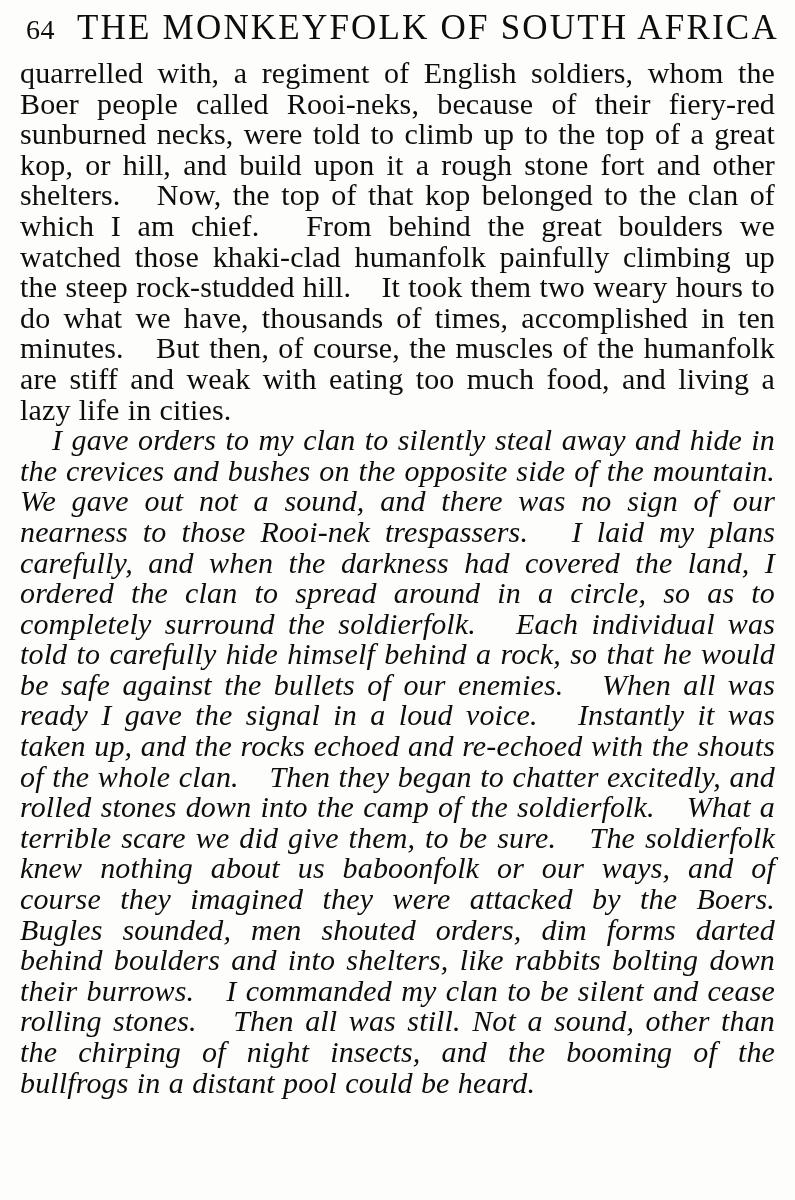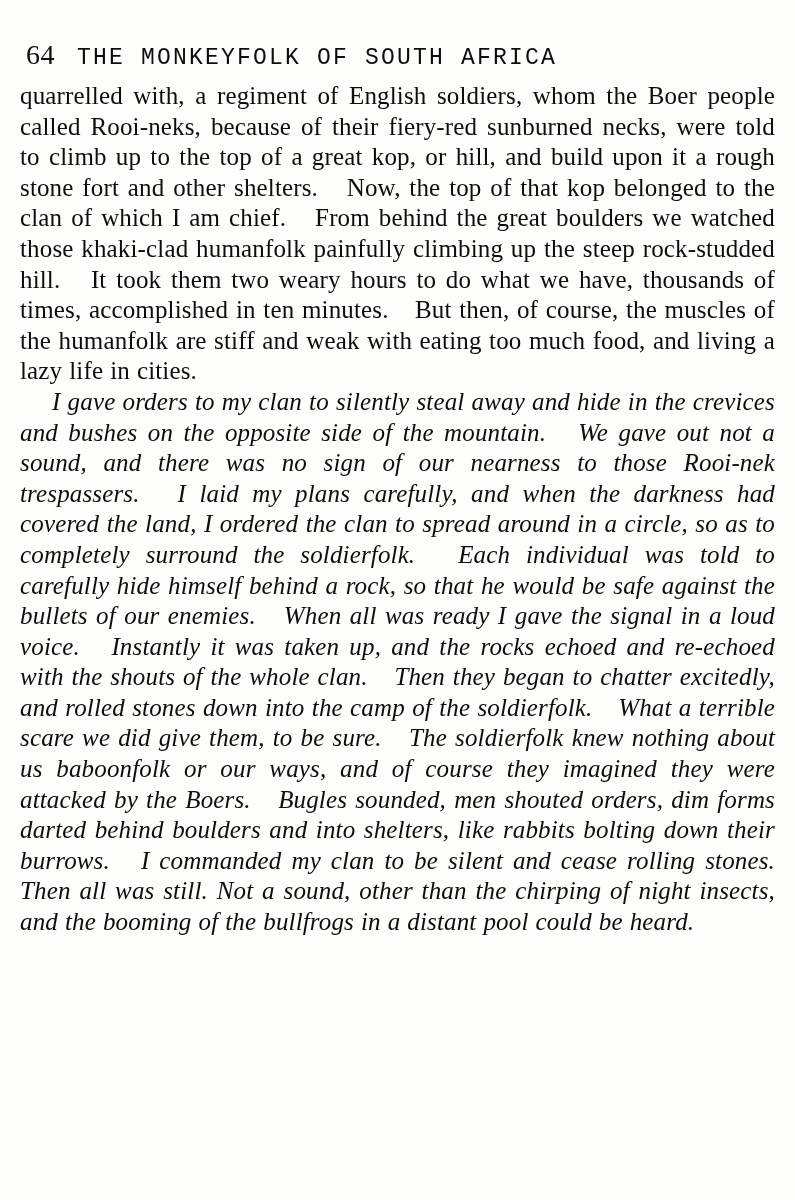--- a/index.html
+++ b/index.html
@@ -12,44 +12,44 @@
     height: 1200px;
     font-family: "Liberation Serif", serif;
     color: #0d0d0d;
     overflow: hidden;
   }
   .page {
     position: relative;
     width: 795px;
     height: 1200px;
     box-sizing: border-box;
-    padding: 39px 20px 0 20px;
+    padding: 8px 20px 0 20px;
     background: #fdfdfc;
   }
   .header {
     display: flex;
     align-items: baseline;
     justify-content: flex-start;
     margin: 0 0 10px 0;
     padding-left: 6px;
   }
   .folio {
     font-size: 28px;
     letter-spacing: 0.5px;
     margin-right: 22px;
     font-family: "Liberation Serif", serif;
   }
   .running-head {
-    font-size: 23px;
+    font-size: 35px;
     letter-spacing: 2.2px;
     white-space: nowrap;
-    font-family: Liberation Mono, monospace;
+    font-family: Liberation Serif, serif;
   }
   .body-text {
-    font-size: 25px;
+    font-size: 30px;
     line-height: 30.6px;
     text-align: justify;
     text-justify: inter-word;
     letter-spacing: 0.15px;
     word-spacing: 0.6px;
     hyphens: none;
   }
   .body-text p {
     margin: 0;
   }

